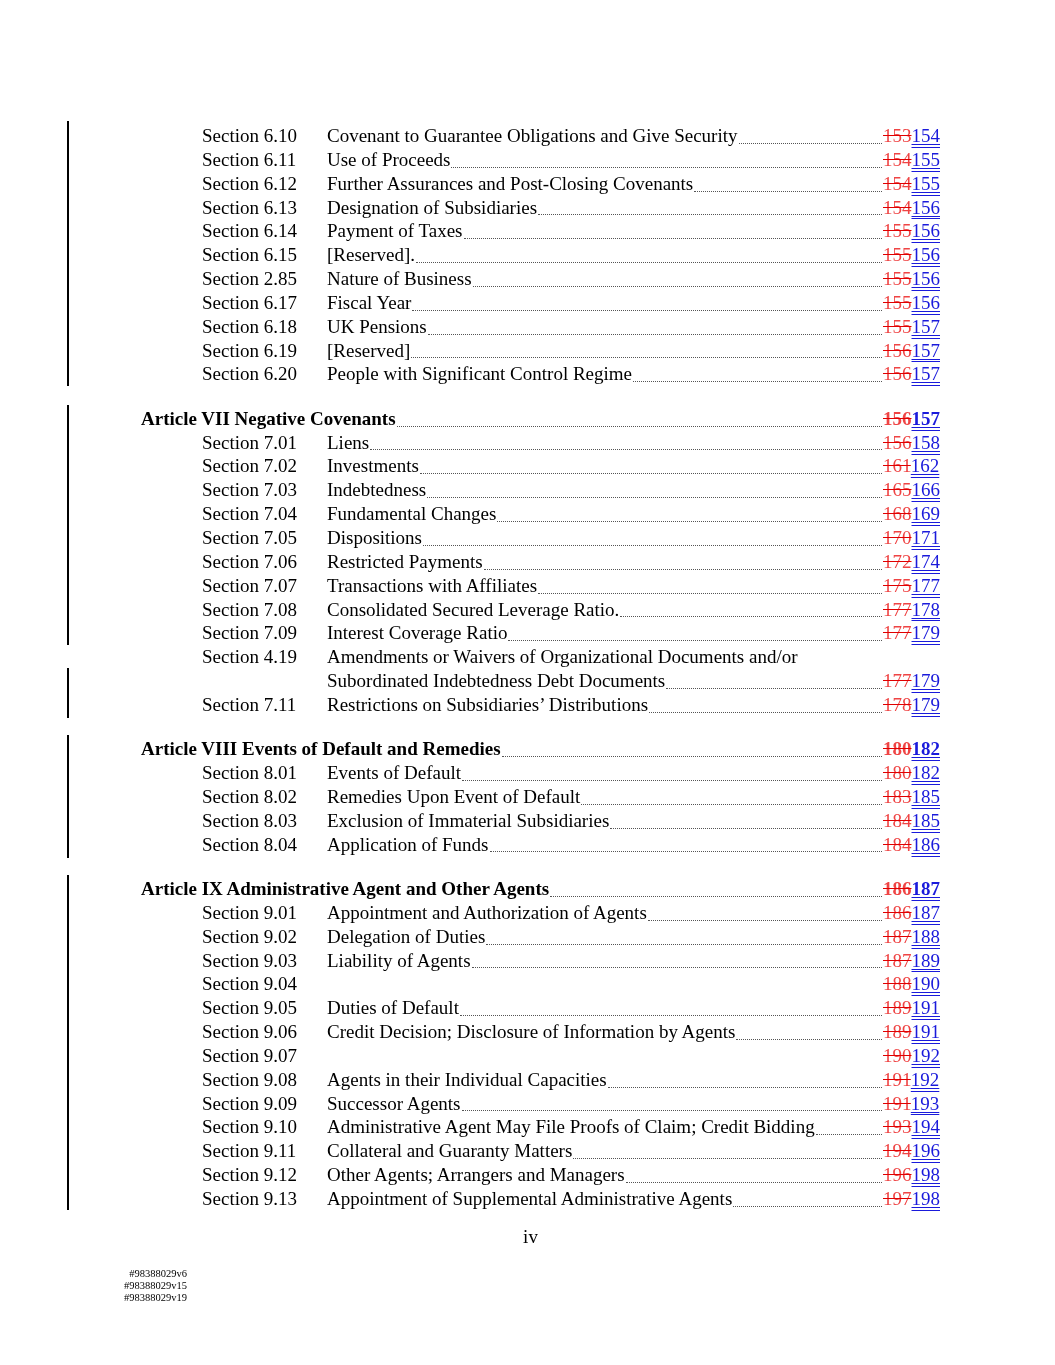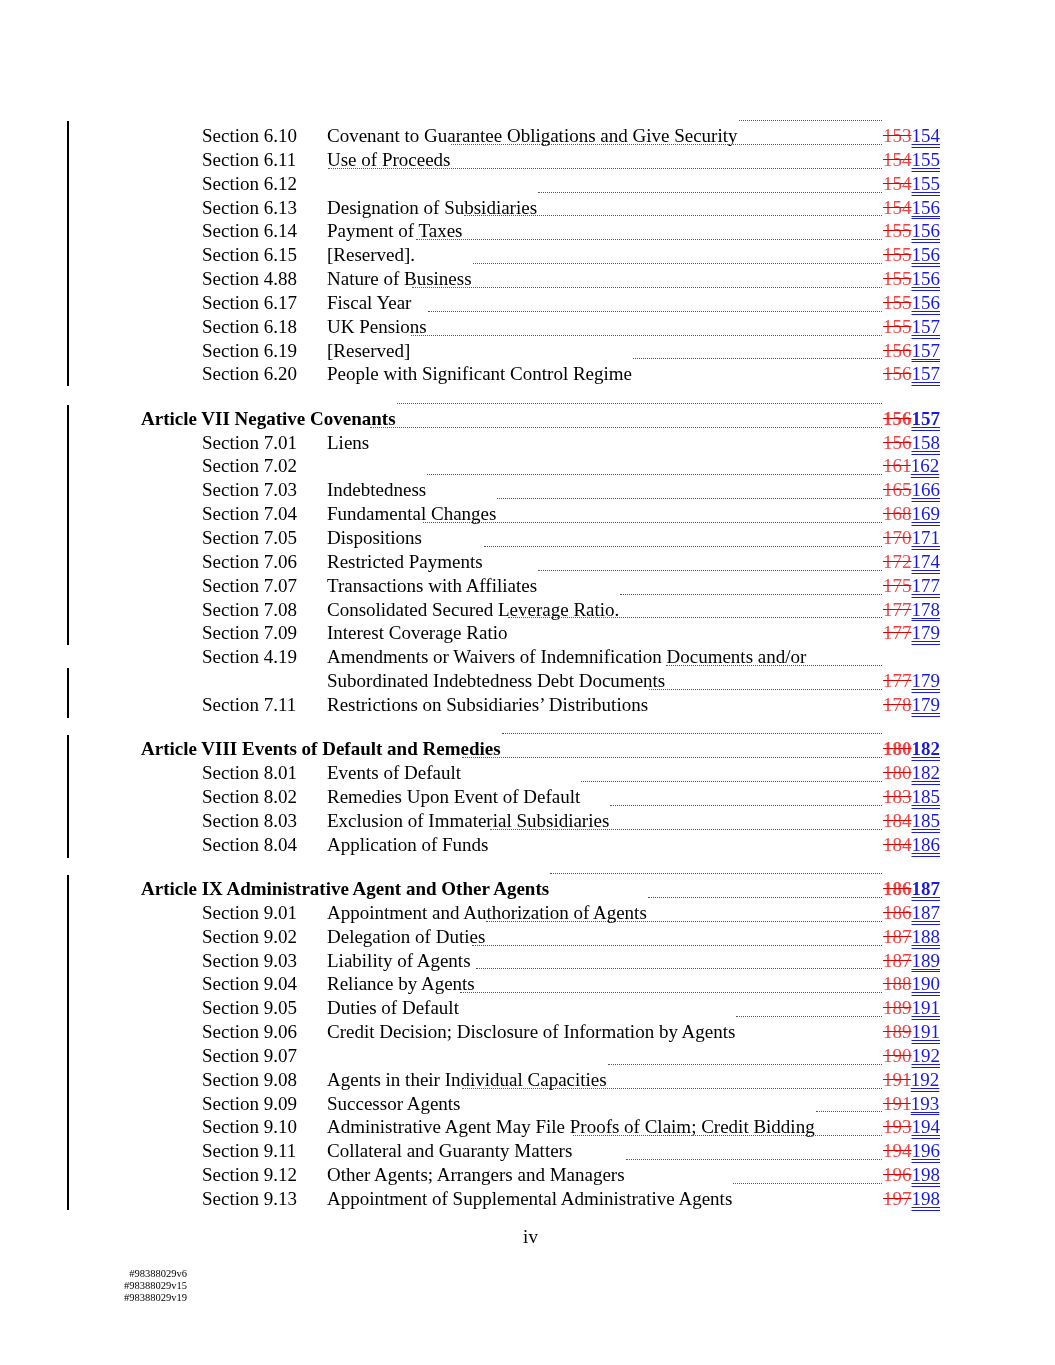--- a/index.html
+++ b/index.html
@@ -5,21 +5,21 @@
   html, body { margin: 0; padding: 0; background: #ffffff; }
   body {
     width: 1055px; height: 1365px; position: relative; overflow: hidden;
     font-family: "Liberation Serif", "DejaVu Serif", serif;
     color: #000;
   }
   .change-bar { position: absolute; left: 67px; width: 2px; background: #000; }
   #toc { position: absolute; left: 16px; top: 124px; width: 1055px; }
   .row { position: relative; height: 23.85px; line-height: 23.85px; font-size: 19px; white-space: nowrap; }
   .row .sec-num { position: absolute; left: 186px; }
-  .row .title-wrap { position: absolute; left: 311px; right: 188px; display: flex; align-items: flex-start; }
+  .row .title-wrap { position: absolute; left: 311px; right: 188px; display: flex; align-items: flex-end; }
   .row.article .title-wrap { left: 125px; }
   .row.article { font-weight: bold; }
   .title { flex: 0 0 auto; }
   .leader { flex: 1 1 auto; border-bottom: 1px dotted #555; margin: 0 1px; transform: translateY(-4px); height: 0; }
   .row.no-leader .leader { border-bottom: none; }
   .pages { position: absolute; left: 867px; width: 64px; text-align: left; }
   .old { color: #ef4444; text-decoration: line-through; text-decoration-color: #e00000; }
   .new { color: #1a1adb; text-decoration: underline double; text-decoration-color: #1a1adb; text-underline-offset: 2px; cursor: pointer; }
   .row.article .new, .row.article .old { font-weight: bold; }
   .gap { height: 20.5px; }
@@ -50,20 +50,21 @@
       <span class="sec-num">Section 6.11</span>
       <span class="title-wrap">
         <span class="title">Use of Proceeds</span>
         <span class="leader"></span>
       </span>
       <span class="pages"><span class="old">154</span><span class="new">155</span></span>
     </div>
     <div class="row">
       <span class="sec-num">Section 6.12</span>
       <span class="title-wrap">
+        <span class="title">Further Assurances and Post-Closing Covenants</span>
         <span class="leader"></span>
       </span>
       <span class="pages"><span class="old">154</span><span class="new">155</span></span>
     </div>
     <div class="row">
       <span class="sec-num">Section 6.13</span>
       <span class="title-wrap">
         <span class="title">Designation of Subsidiaries</span>
         <span class="leader"></span>
       </span>
@@ -79,21 +80,21 @@
     </div>
     <div class="row">
       <span class="sec-num">Section 6.15</span>
       <span class="title-wrap">
         <span class="title">[Reserved].</span>
         <span class="leader"></span>
       </span>
       <span class="pages"><span class="old">155</span><span class="new">156</span></span>
     </div>
     <div class="row">
-      <span class="sec-num">Section 4.88</span>
+      <span class="sec-num">Section 2.85</span>
       <span class="title-wrap">
         <span class="title">Nature of Business</span>
         <span class="leader"></span>
       </span>
       <span class="pages"><span class="old">155</span><span class="new">156</span></span>
     </div>
     <div class="row">
       <span class="sec-num">Section 6.17</span>
       <span class="title-wrap">
         <span class="title">Fiscal Year</span>
@@ -136,20 +137,24 @@
     <div class="row">
       <span class="sec-num">Section 7.01</span>
       <span class="title-wrap">
         <span class="title">Liens</span>
         <span class="leader"></span>
       </span>
       <span class="pages"><span class="old">156</span><span class="new">158</span></span>
     </div>
     <div class="row">
       <span class="sec-num">Section 7.02</span>
+      <span class="title-wrap">
+        <span class="title">Investments</span>
+        <span class="leader"></span>
+      </span>
       <span class="pages"><span class="old">161</span><span class="new">162</span></span>
     </div>
     <div class="row">
       <span class="sec-num">Section 7.03</span>
       <span class="title-wrap">
         <span class="title">Indebtedness</span>
         <span class="leader"></span>
       </span>
       <span class="pages"><span class="old">165</span><span class="new">166</span></span>
     </div>
@@ -197,21 +202,21 @@
       <span class="sec-num">Section 7.09</span>
       <span class="title-wrap">
         <span class="title">Interest Coverage Ratio</span>
         <span class="leader"></span>
       </span>
       <span class="pages"><span class="old">177</span><span class="new">179</span></span>
     </div>
     <div class="row no-leader">
       <span class="sec-num">Section 4.19</span>
       <span class="title-wrap">
-        <span class="title">Amendments or Waivers of Indemnification Documents and/or</span>
+        <span class="title">Amendments or Waivers of Organizational Documents and/or</span>
         <span class="leader"></span>
       </span>
     </div>
     <div class="row">
       <span class="title-wrap">
         <span class="title">Subordinated Indebtedness Debt Documents</span>
         <span class="leader"></span>
       </span>
       <span class="pages"><span class="old">177</span><span class="new">179</span></span>
     </div>
@@ -290,24 +295,20 @@
     <div class="row">
       <span class="sec-num">Section 9.03</span>
       <span class="title-wrap">
         <span class="title">Liability of Agents</span>
         <span class="leader"></span>
       </span>
       <span class="pages"><span class="old">187</span><span class="new">189</span></span>
     </div>
     <div class="row">
       <span class="sec-num">Section 9.04</span>
-      <span class="title-wrap">
-        <span class="title">Reliance by Agents</span>
-        <span class="leader"></span>
-      </span>
       <span class="pages"><span class="old">188</span><span class="new">190</span></span>
     </div>
     <div class="row">
       <span class="sec-num">Section 9.05</span>
       <span class="title-wrap">
         <span class="title">Duties of Default</span>
         <span class="leader"></span>
       </span>
       <span class="pages"><span class="old">189</span><span class="new">191</span></span>
     </div>

